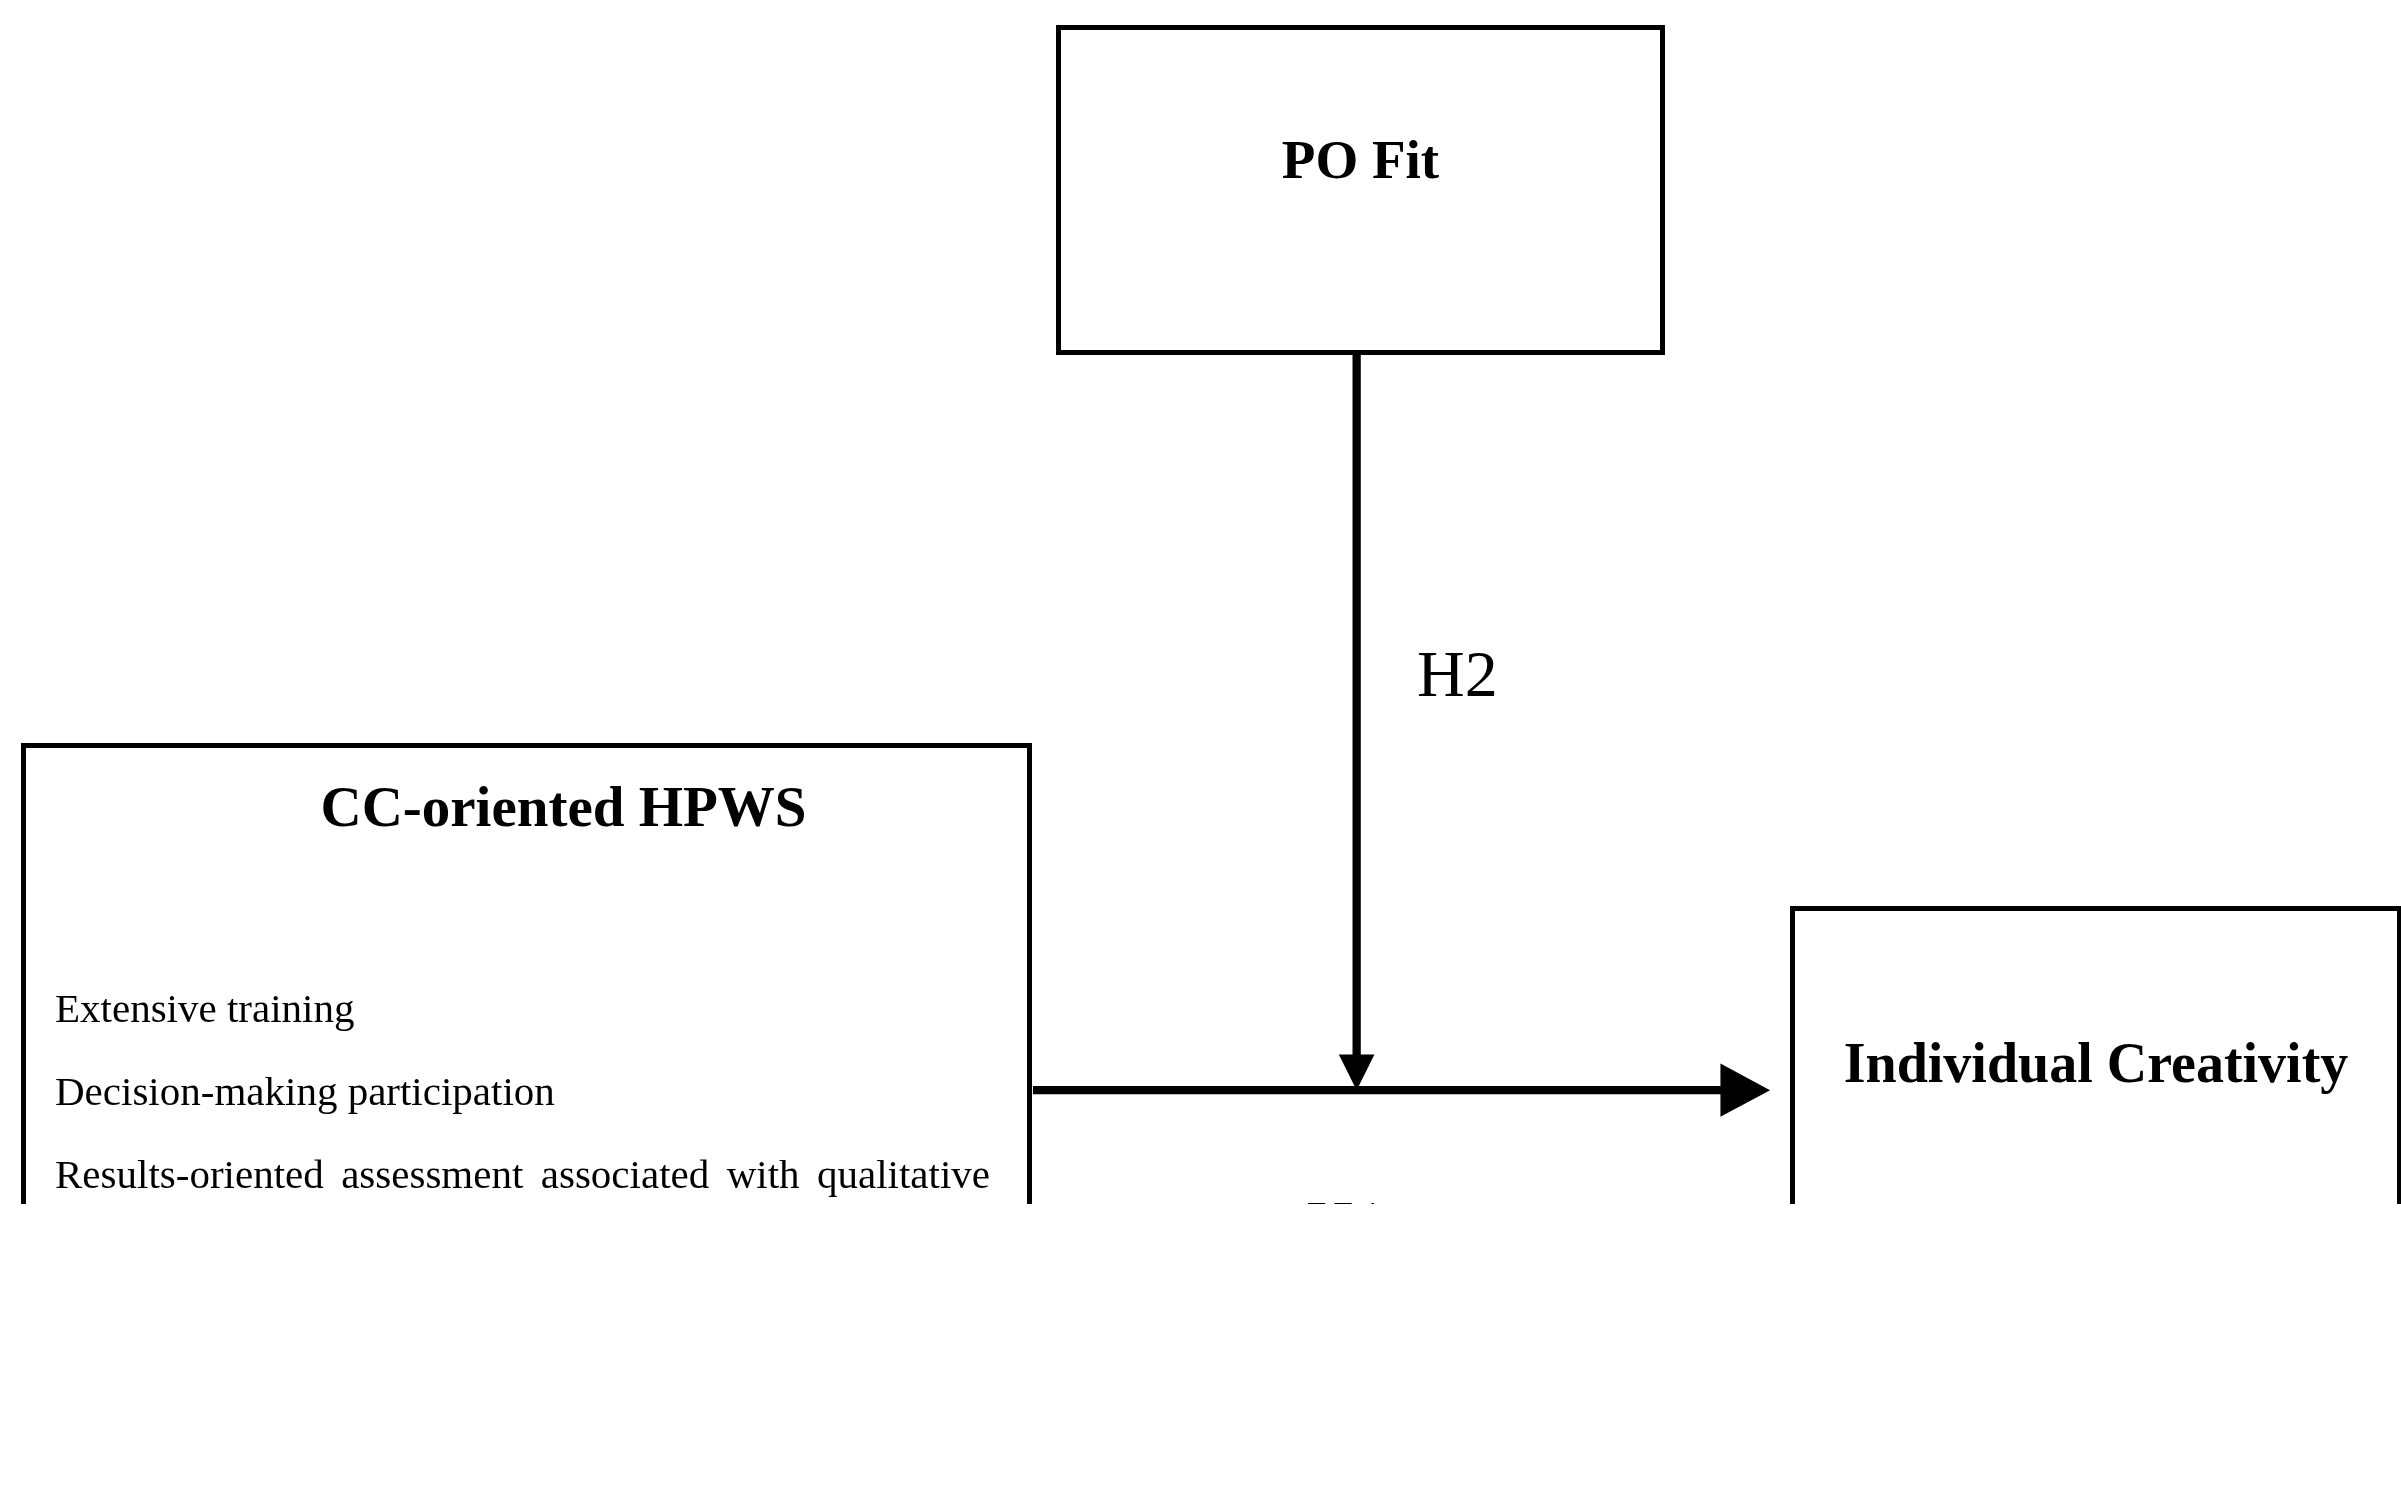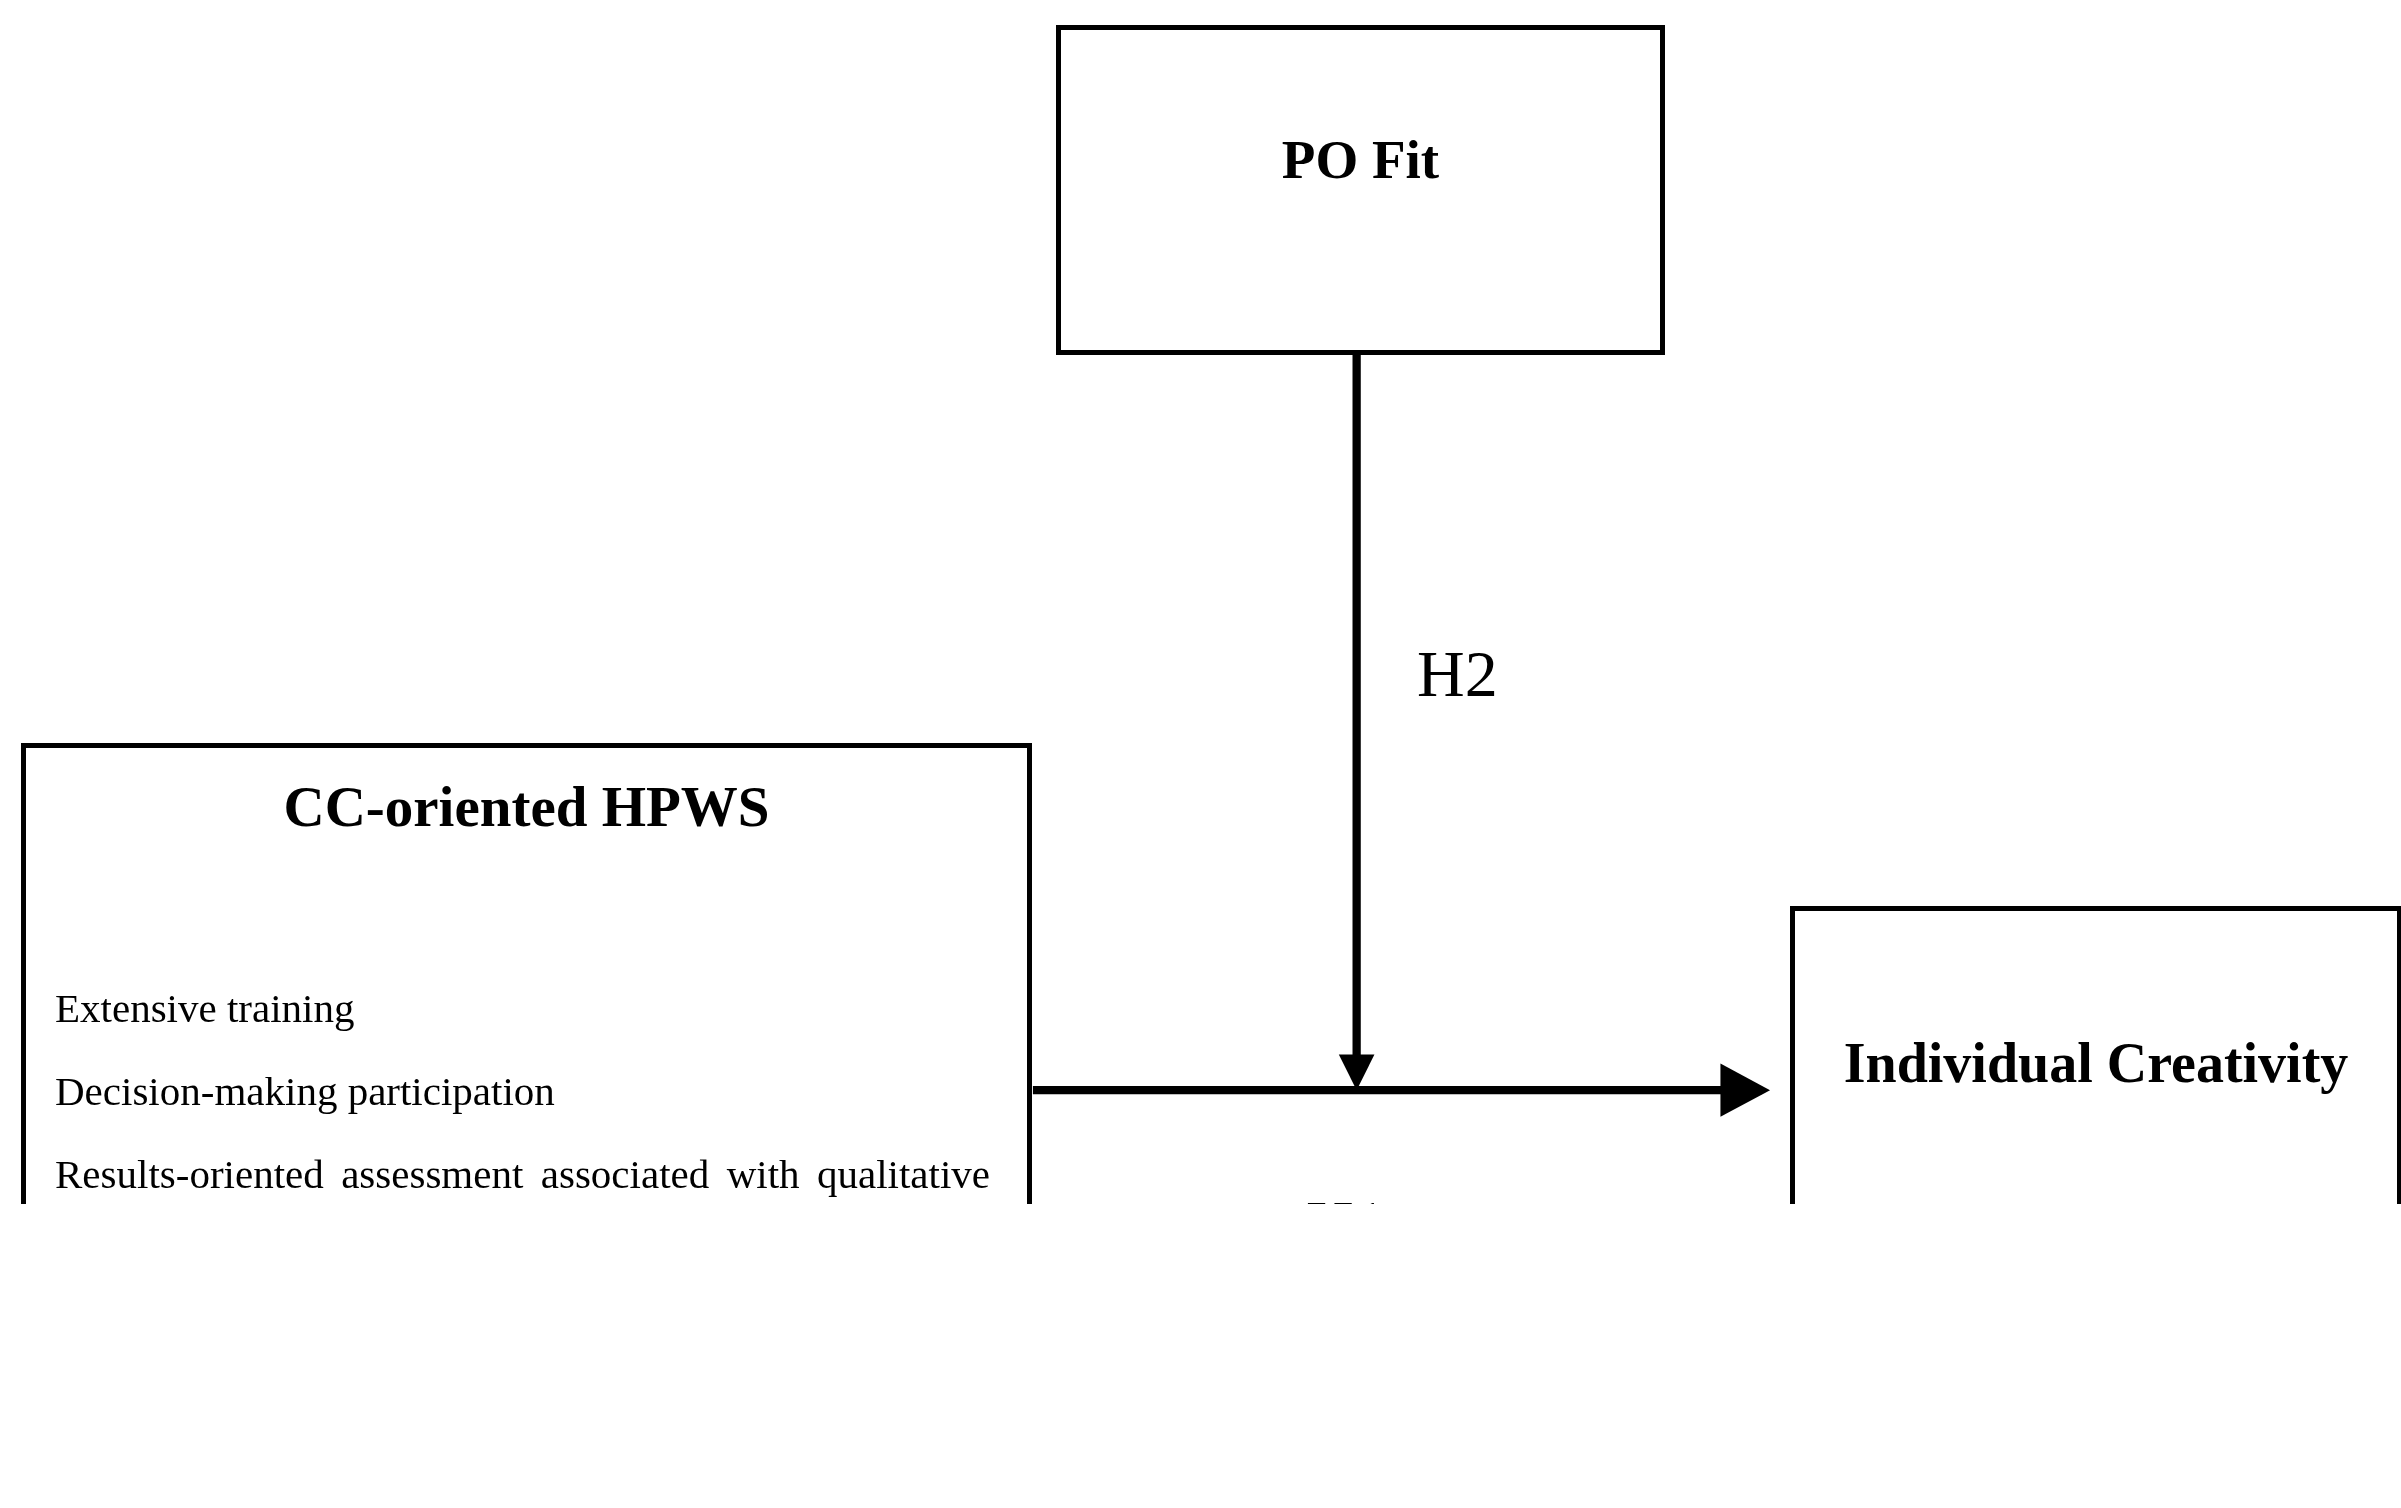--- a/index.html
+++ b/index.html
@@ -33,21 +33,21 @@
   .node-title {
     position: absolute;
     left: 0;
     width: 100%;
     text-align: center;
     font-weight: bold;
     white-space: nowrap;
     line-height: 1;
   }
   #title-po-fit     { top: 102px; font-size: 55px; }
-  #title-hpws       { top:  30px; font-size: 57px; }
+  #title-hpws       { top:  30px; font-size: 57px; margin-left: 37px; }
   #title-creativity { top: 124px; font-size: 56px; }
 
   
   #hpws-list {
     position: absolute;
     left: 29px;
     top: 219px;
     width: 935px;
     font-size: 41px;
     line-height: 83px;

